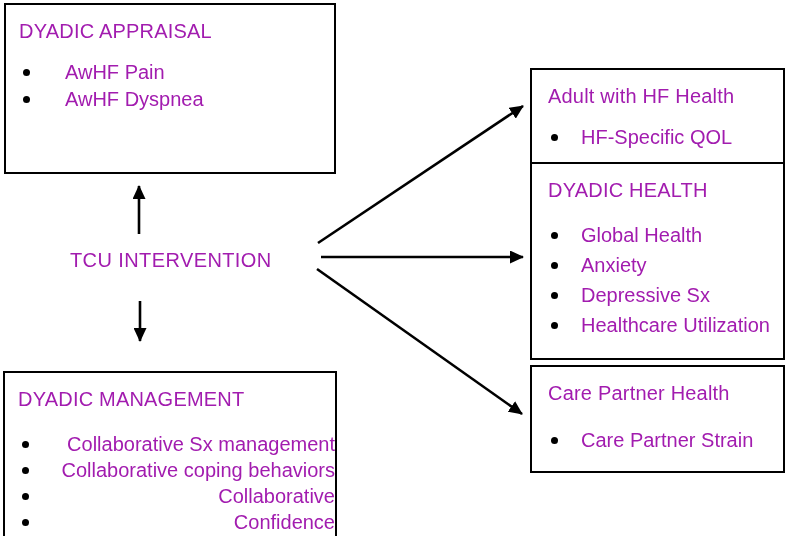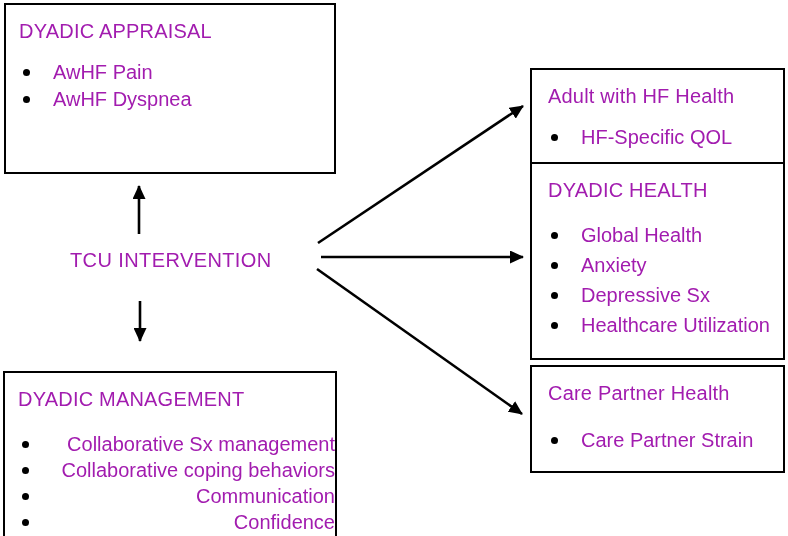--- a/index.html
+++ b/index.html
@@ -45,21 +45,21 @@
     border-radius: 50%;
     background: #000000;
     margin-left: 17px;
   }
   .box.right .dot { margin-left: 19px; }
   .label { margin-left: 23px; }
 
   
   #box-appraisal   { left: 4px;   top: 3px;   width: 332px; height: 171px; }
   #box-appraisal .list  { margin-top: 16px; }
-  #box-appraisal .item  { height: 27px; }
+  #box-appraisal .item  { height: 27px; gap: 12px; }
 
   #box-management  { left: 3px;   top: 371px; width: 334px; height: 181px; }
   #box-management .list { margin-top: 20px; }
   #box-management .item { height: 26px; justify-content: space-between; }
 
   #box-adult       { left: 530px; top: 68px;  width: 255px; height: 97px;  }
   #box-adult .list      { margin-top: 16px; }
   #box-adult .item      { height: 27px; }
 
   #box-dyadic      { left: 530px; top: 162px; width: 255px; height: 198px; }
@@ -130,21 +130,21 @@
       <div class="item">
         <span class="dot"></span>
         <span class="label">Collaborative Sx management</span>
       </div>
       <div class="item">
         <span class="dot"></span>
         <span class="label">Collaborative coping behaviors</span>
       </div>
       <div class="item">
         <span class="dot"></span>
-        <span class="label">Communication</span>
+        <span class="label">Collaborative</span>
       </div>
       <div class="item">
         <span class="dot"></span>
         <span class="label">Confidence</span>
       </div>
     </div>
   </div>
 
   <div class="box right" id="box-adult">
     <div class="title">Adult with HF Health</div>

